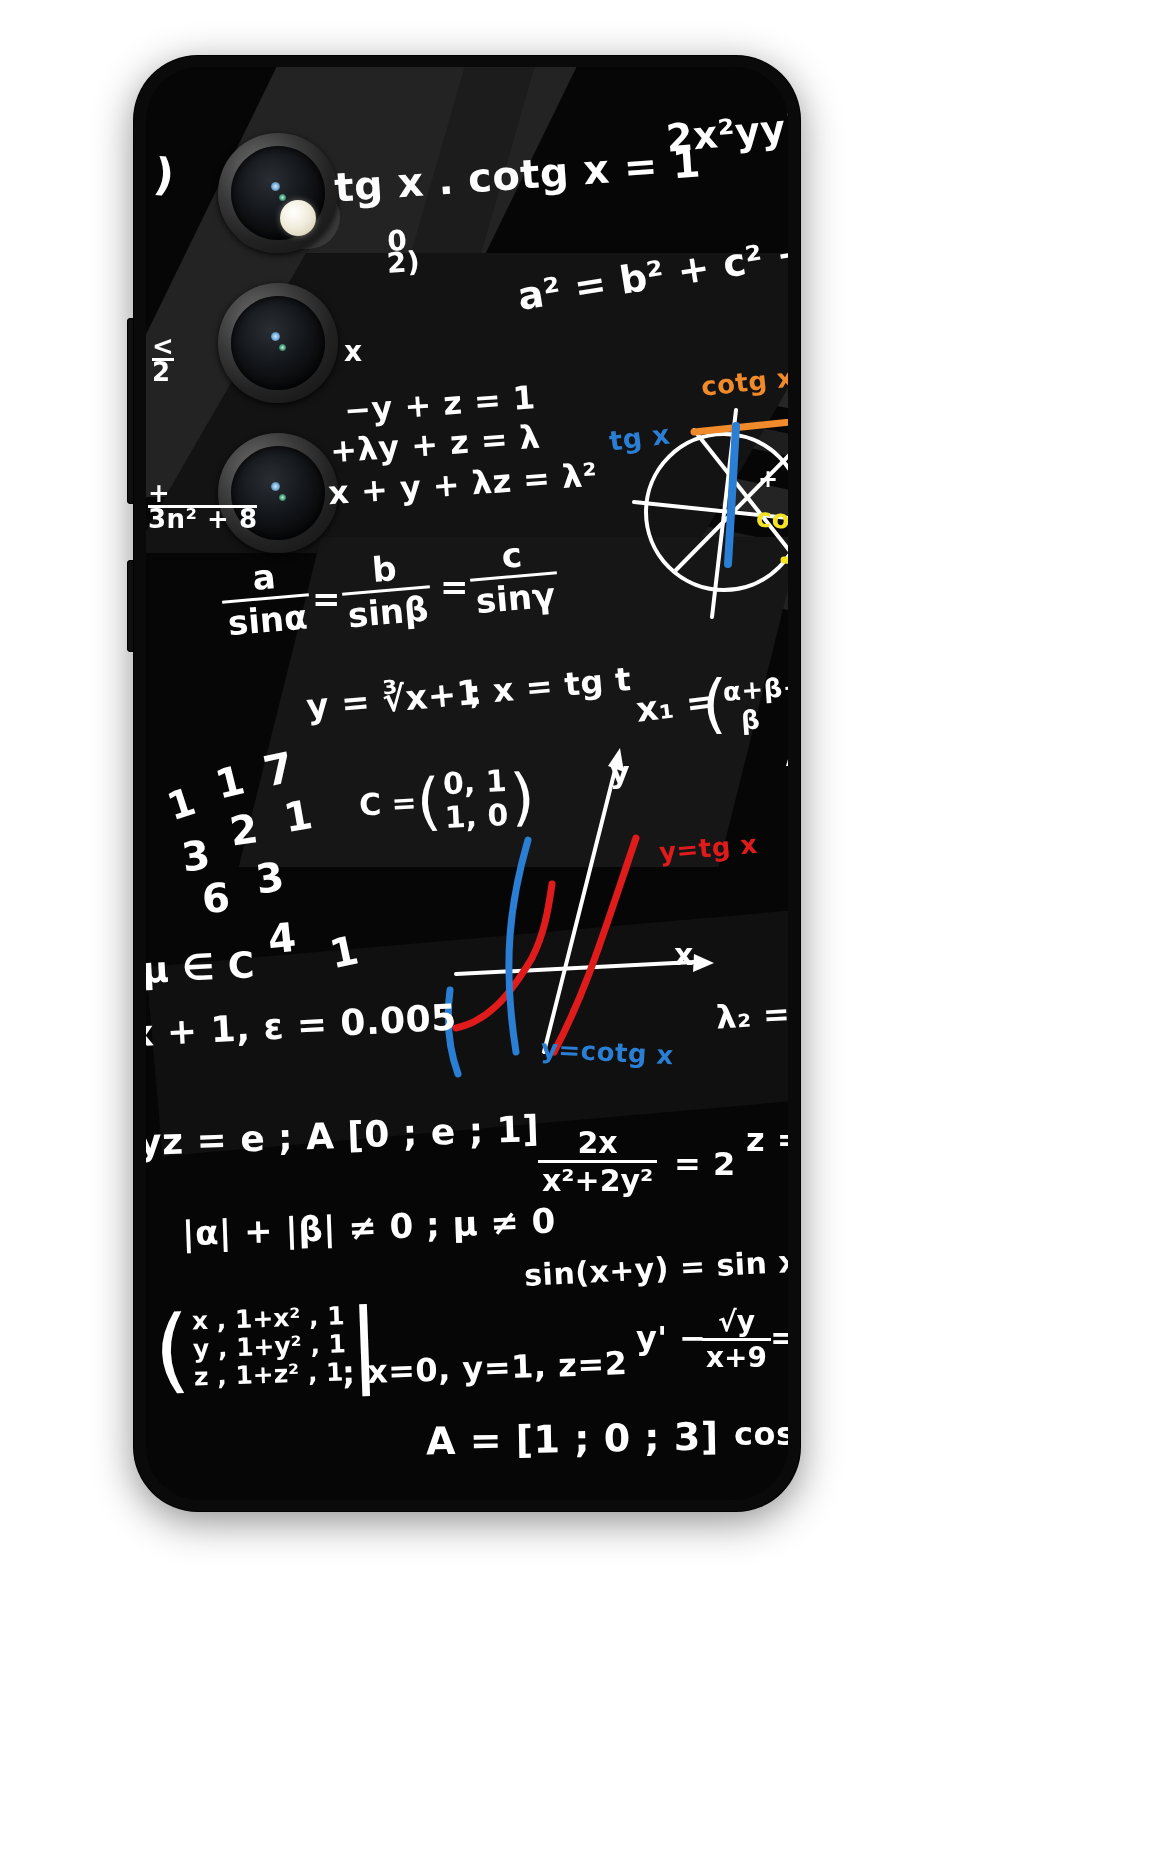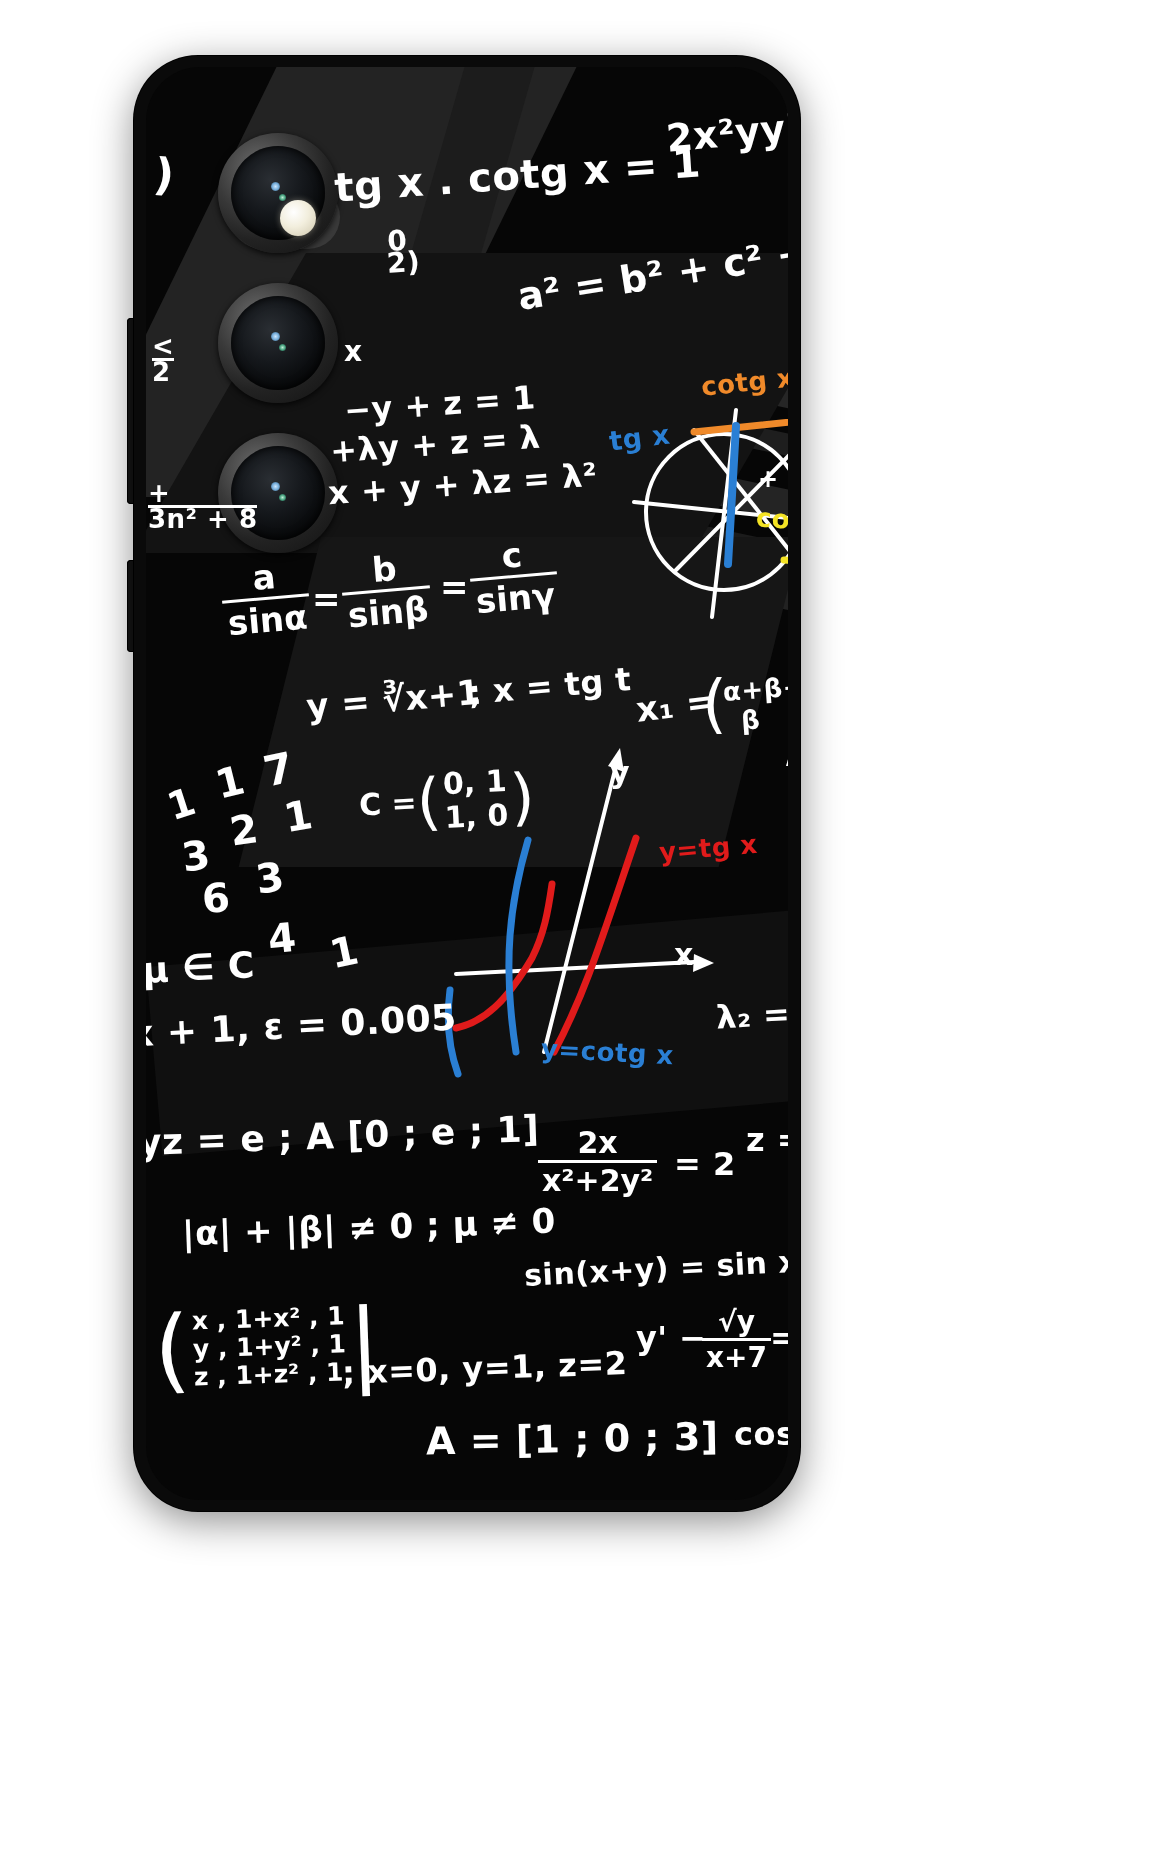--- a/index.html
+++ b/index.html
@@ -245,21 +245,21 @@
           <span>y ,  1+y² ,  1</span>
           <span>z ,  1+z² ,  1</span>
         </span>
         <span class="par" style="font-size:92px;">|</span>
       </div>
       <div class="hw" style="left:196px;top:1282px;font-size:32px;transform:rotate(-2deg);">; x=0, y=1, z=2</div>
 
       <div class="hw" style="left:490px;top:1252px;font-size:32px;">y' −</div>
       <div class="frac" style="left:556px;top:1238px;font-size:28px;">
         <span class="num">√y</span>
-        <span class="den">x+7</span>
+        <span class="den">x+9</span>
       </div>
       <div class="hw" style="left:624px;top:1252px;font-size:32px;">=</div>
 
       <div class="hw" style="left:280px;top:1350px;font-size:38px;transform:rotate(-1deg);">A = [1 ; 0 ; 3]</div>
 
       <div class="hw" style="left:588px;top:1348px;font-size:32px;">cosφ=</div>
 
     </div>
   </div>
 </div>

